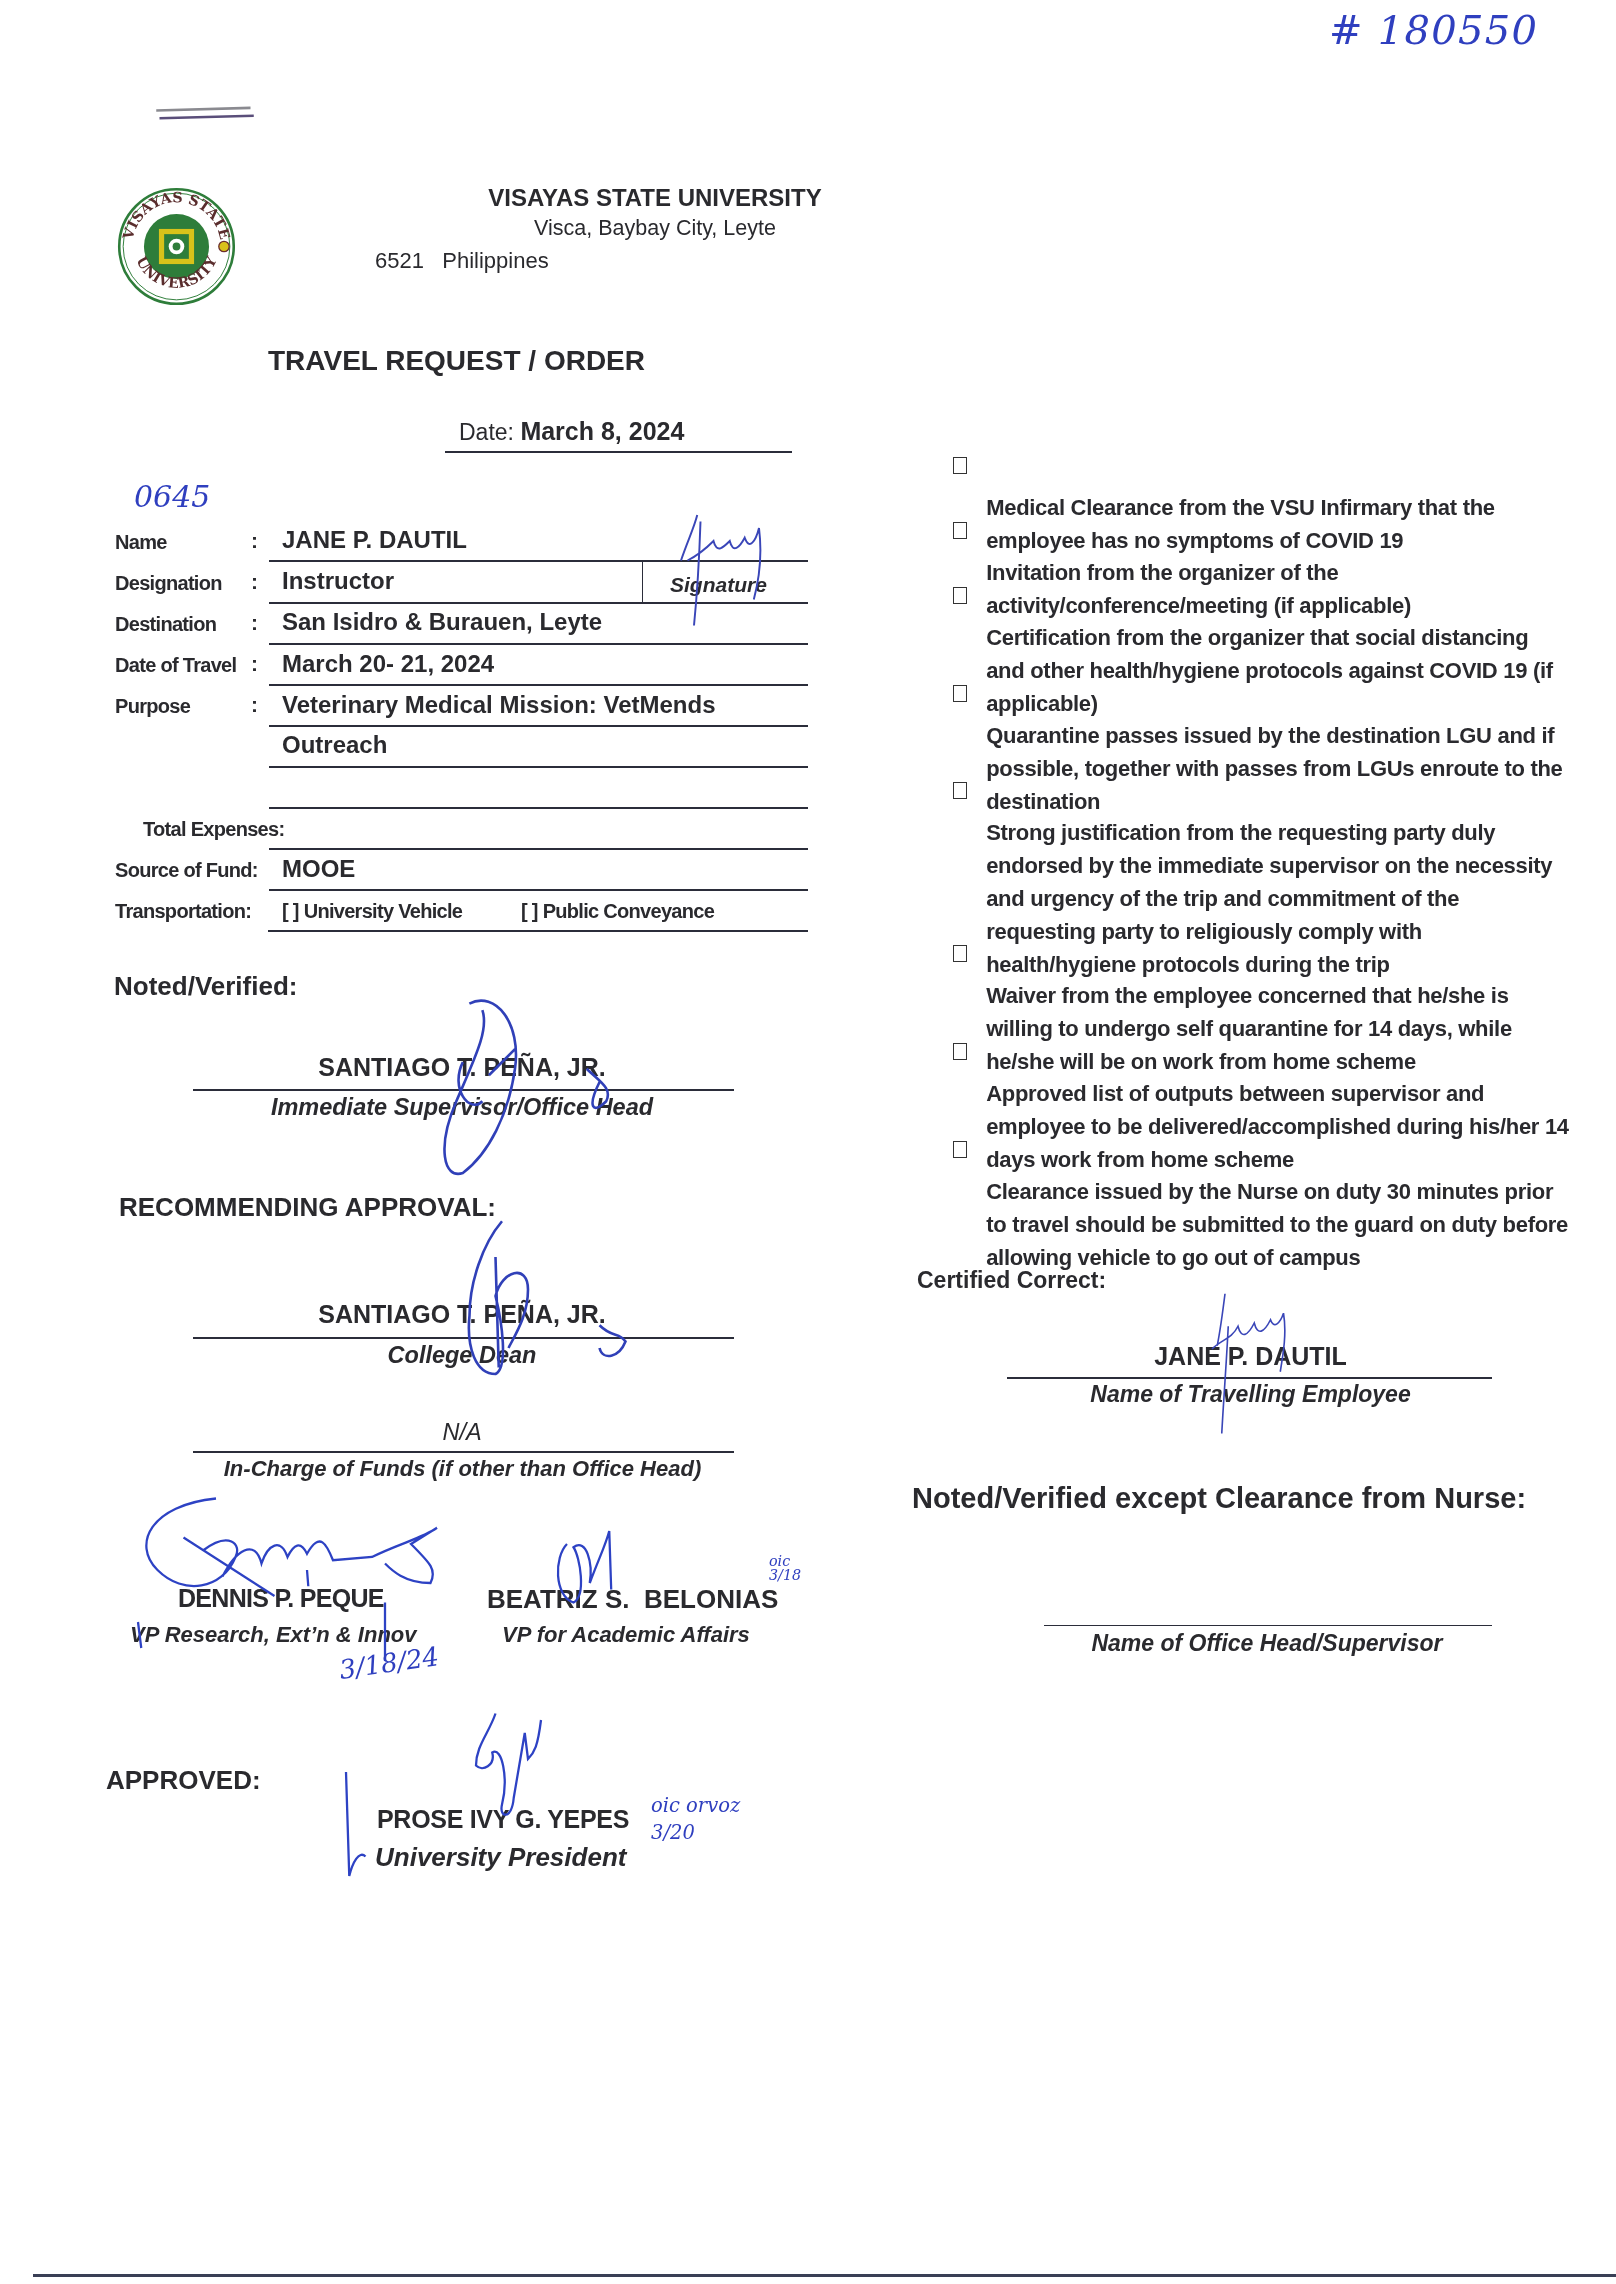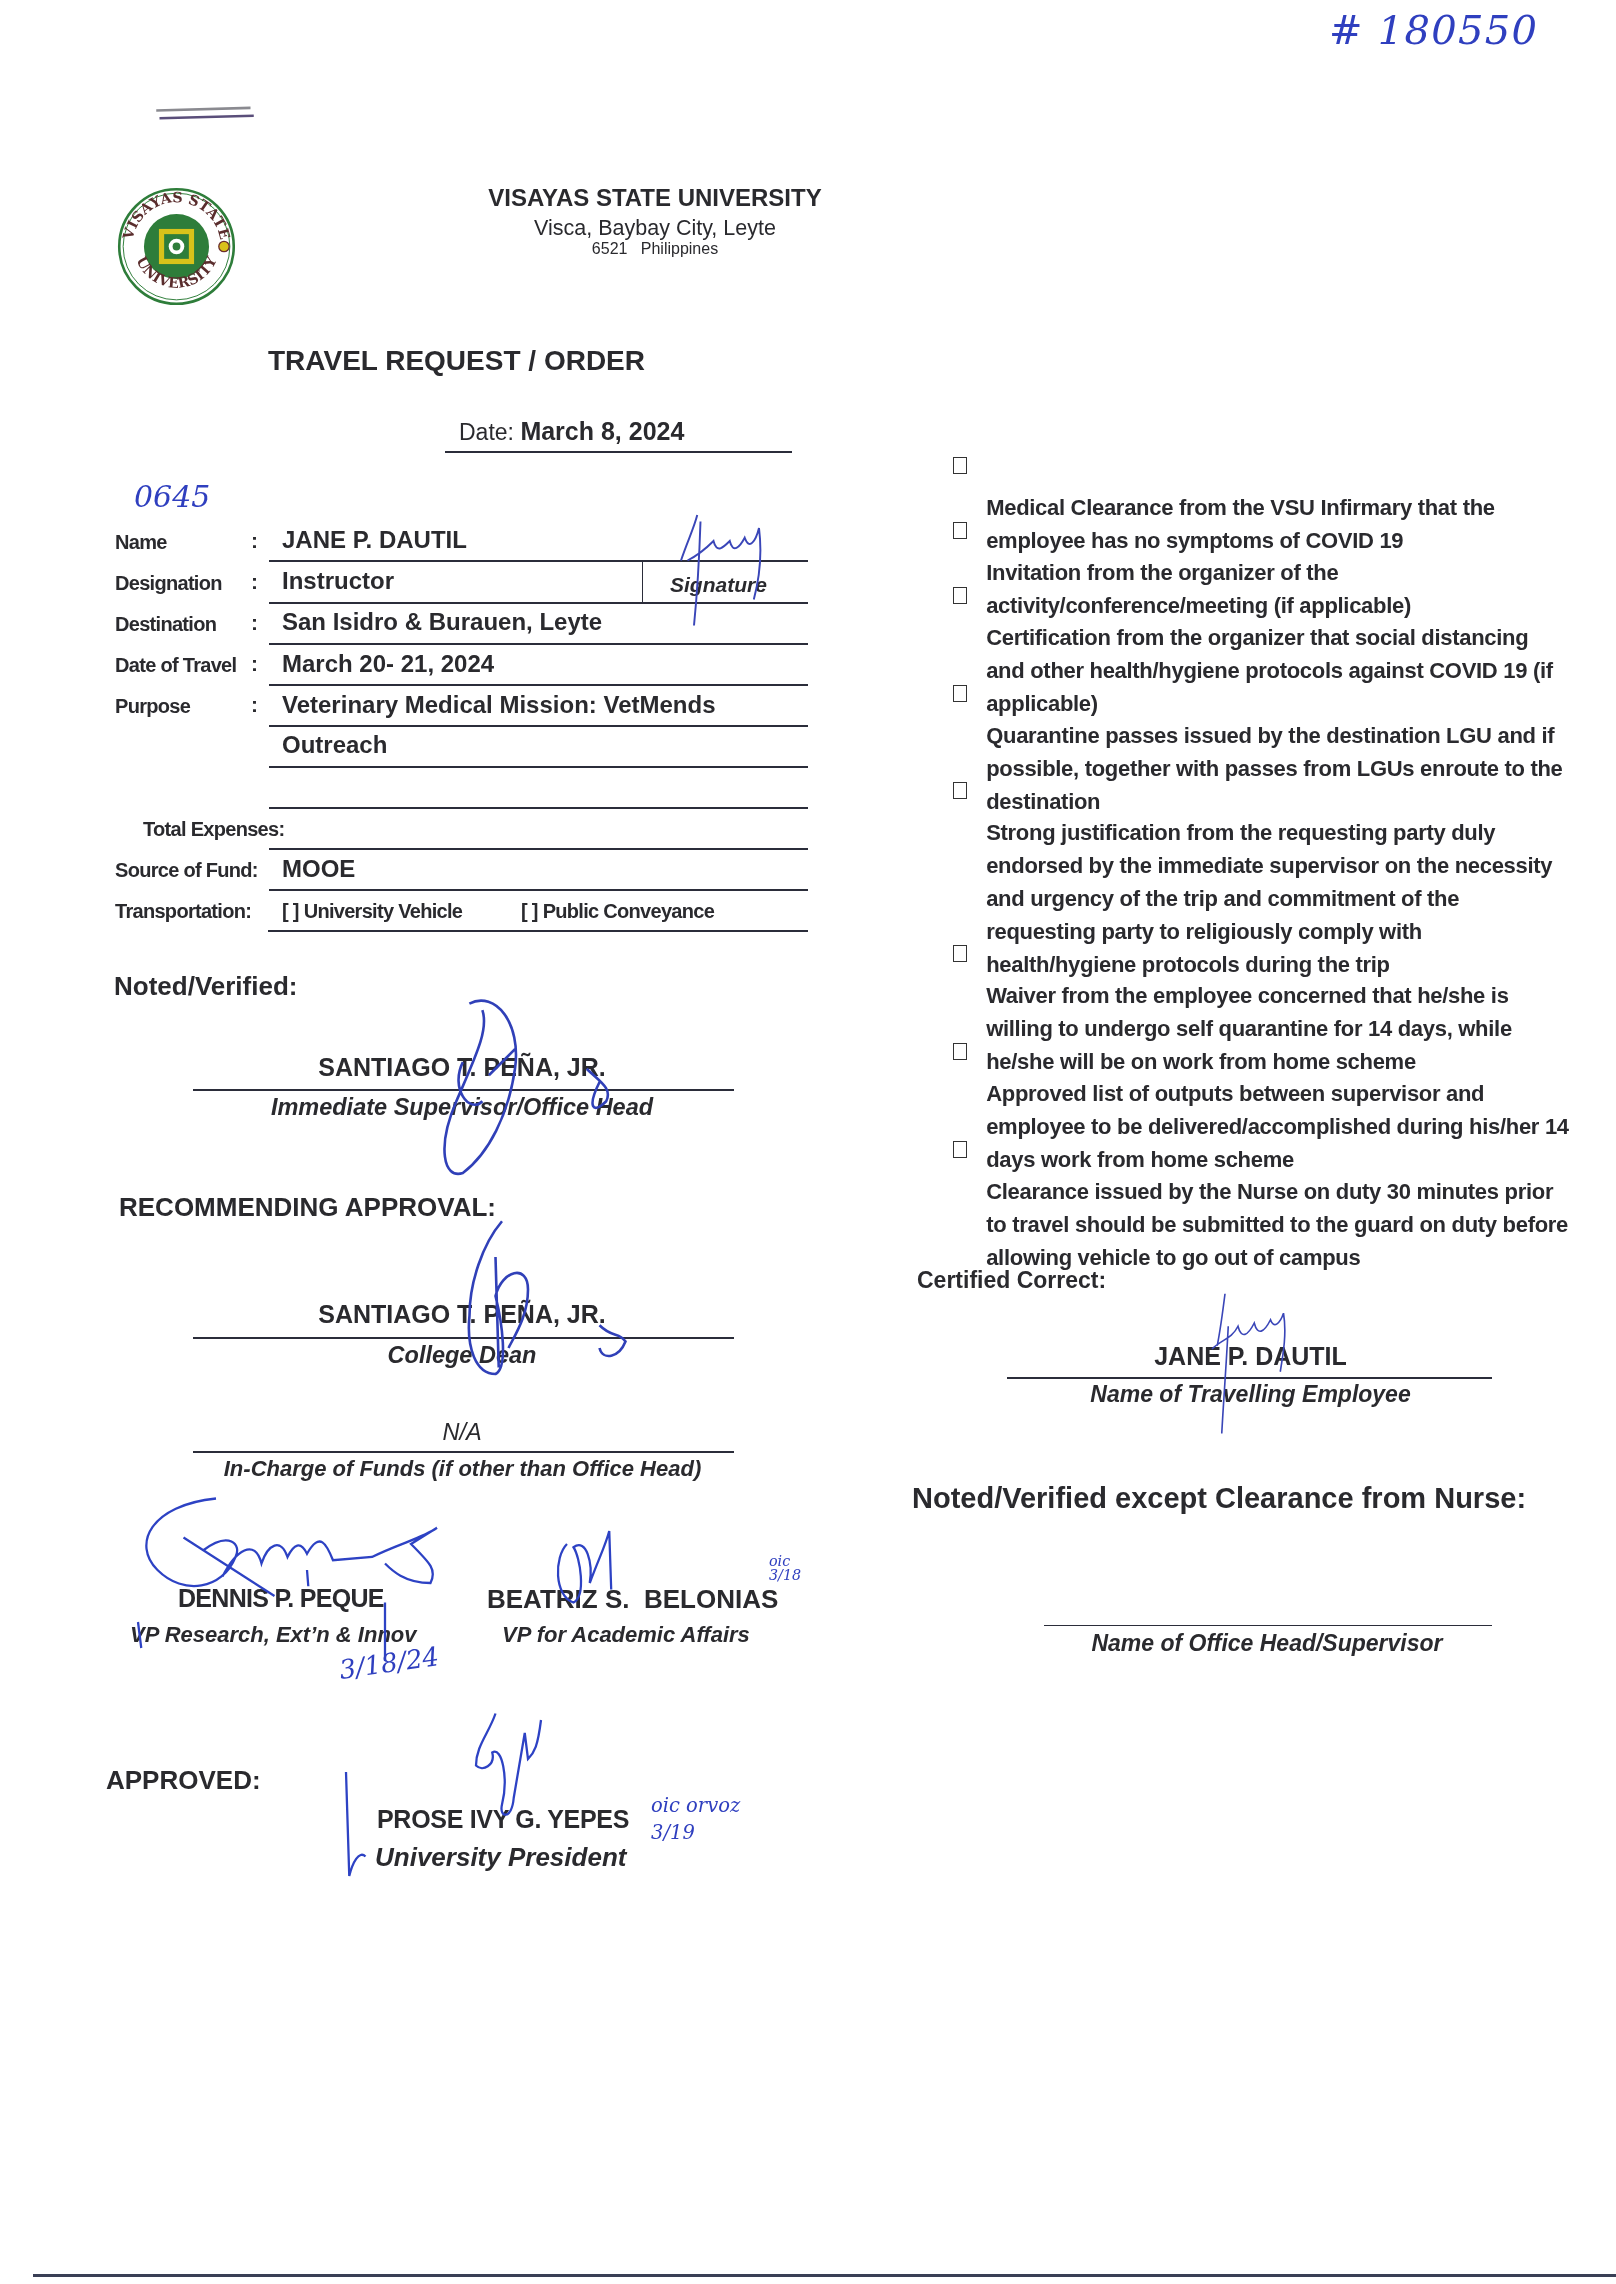--- a/index.html
+++ b/index.html
@@ -11,21 +11,21 @@
   .hand { font-family: "DejaVu Serif", serif; color: #2f3fbf; font-style: italic; }
   .rule { position: absolute; height: 0; border-top: 2px solid #2b2d3a; }
   .condensed { letter-spacing: -0.7px; }
 
   
   #ref-number { left: 1329px; top: 6.5px; font-size: 40px; letter-spacing: 1.3px; text-align: right; }
   #staple { left: 153px; top: 104px; width: 104px; height: 19.5px; }
   #logo { left: 116px; top: 186px; width: 121px; height: 121px; }
   #uni-name { left: 375px; top: 184px; width: 560px; text-align: center; font-size: 24px; font-weight: bold; }
   #uni-addr1 { left: 375px; top: 216px; width: 560px; text-align: center; font-size: 21.5px; }
-  #uni-addr2 { left: 375px; top: 240px; width: 560px; text-align: center; font-size: 16px; white-space: pre; }
+  #uni-addr2 { left: 375px; top: 248px; width: 560px; font-size: 22px; white-space: pre; }
 
   #form-title { left: 225px; top: 345px; font-size: 28px; font-weight: bold; margin-left: 43px; }
   #date-line { left: 459px; top: 417px; font-size: 23px; }
   #date-line .v { font-weight: bold; font-size: 25px; }
 
   #hand-0645 { left: 134px; top: 479px; font-size: 30px; }
 
   .flabel { position: absolute; left: 115px; font-size: 20px; font-weight: bold; letter-spacing: -0.7px; }
   .fcolon { position: absolute; left: 251px; font-size: 21px; font-weight: bold; }
   .fval { position: absolute; left: 282px; font-size: 24px; font-weight: bold; }
@@ -167,21 +167,21 @@
 </svg>
 <div class="abs hand" style="left:339px; top:1648px; font-size:26px; transform:rotate(-8deg);">3/18/24</div>
 <div class="abs hand" style="left:769px; top:1554px; font-size:14.3px; width:46px; line-height:14.3px;">oic 3/18</div>
 
 <div class="section-hdr" style="left:106px; top:1765px;">APPROVED:</div>
 <div class="abs b" style="left:377px; top:1805px; font-size:25px; letter-spacing:-0.3px;">PROSE IVY G. YEPES</div>
 <div class="abs b i" style="left:375px; top:1842px; font-size:26px;">University President</div>
 <svg class="overlay-sig" style="left:339px; top:1707px; width:274px; height:182px;" viewBox="0 0 420 280">
   <path d="M240 10 C 230 40, 210 60, 210 90 C 220 100, 240 90, 235 70 C 250 60, 260 110, 250 150 C 245 170, 265 175, 268 140 C 275 100, 280 70, 285 40 L 290 80 C 300 70, 305 60, 310 20 M10 100 L 15 260 C 20 240, 30 220, 40 230" stroke="#2d42c4" stroke-width="3.5" fill="none"></path>
 </svg>
-<div class="abs hand" style="left:651px; top:1792px; font-size:19.5px; width:111px; line-height:27px;">oic orvoz 3/19</div>
+<div class="abs hand" style="left:651px; top:1792px; font-size:19.5px; width:111px; line-height:27px;">oic orvoz 3/20</div>
 
 <div class="abs" id="checklist-title">
 </div>
 
 <div class="cl-item" style="top:450px;">
   <div class="cl-box"></div>
   <div class="cl-text">Medical Clearance from the VSU Infirmary that the employee has no symptoms of COVID 19</div>
 </div>
 <div class="cl-item" style="top:515px;">
   <div class="cl-box"></div>

